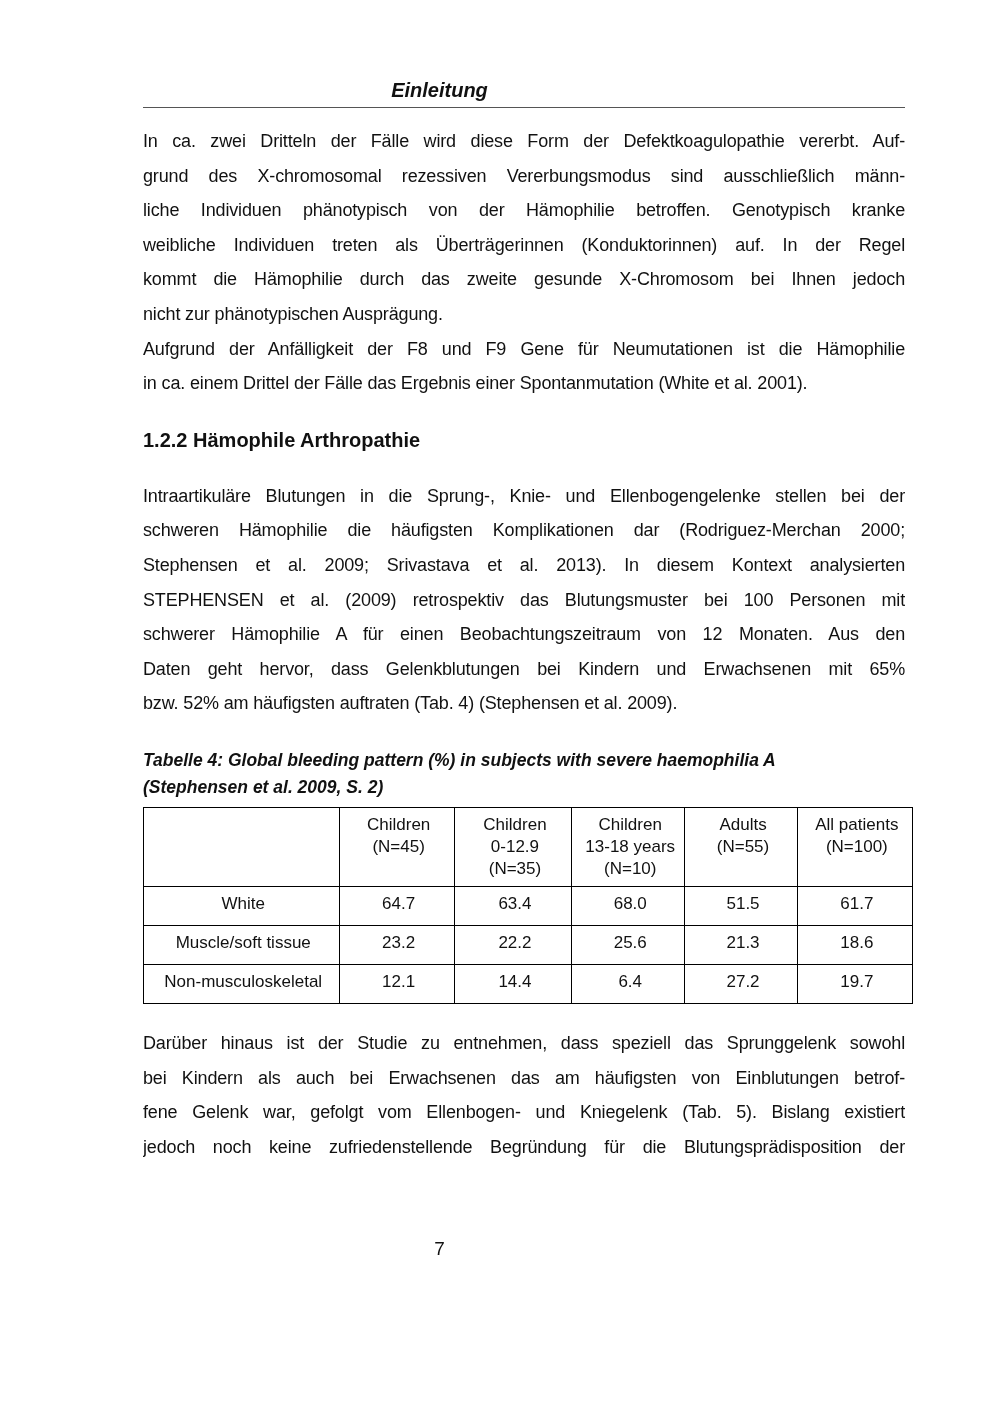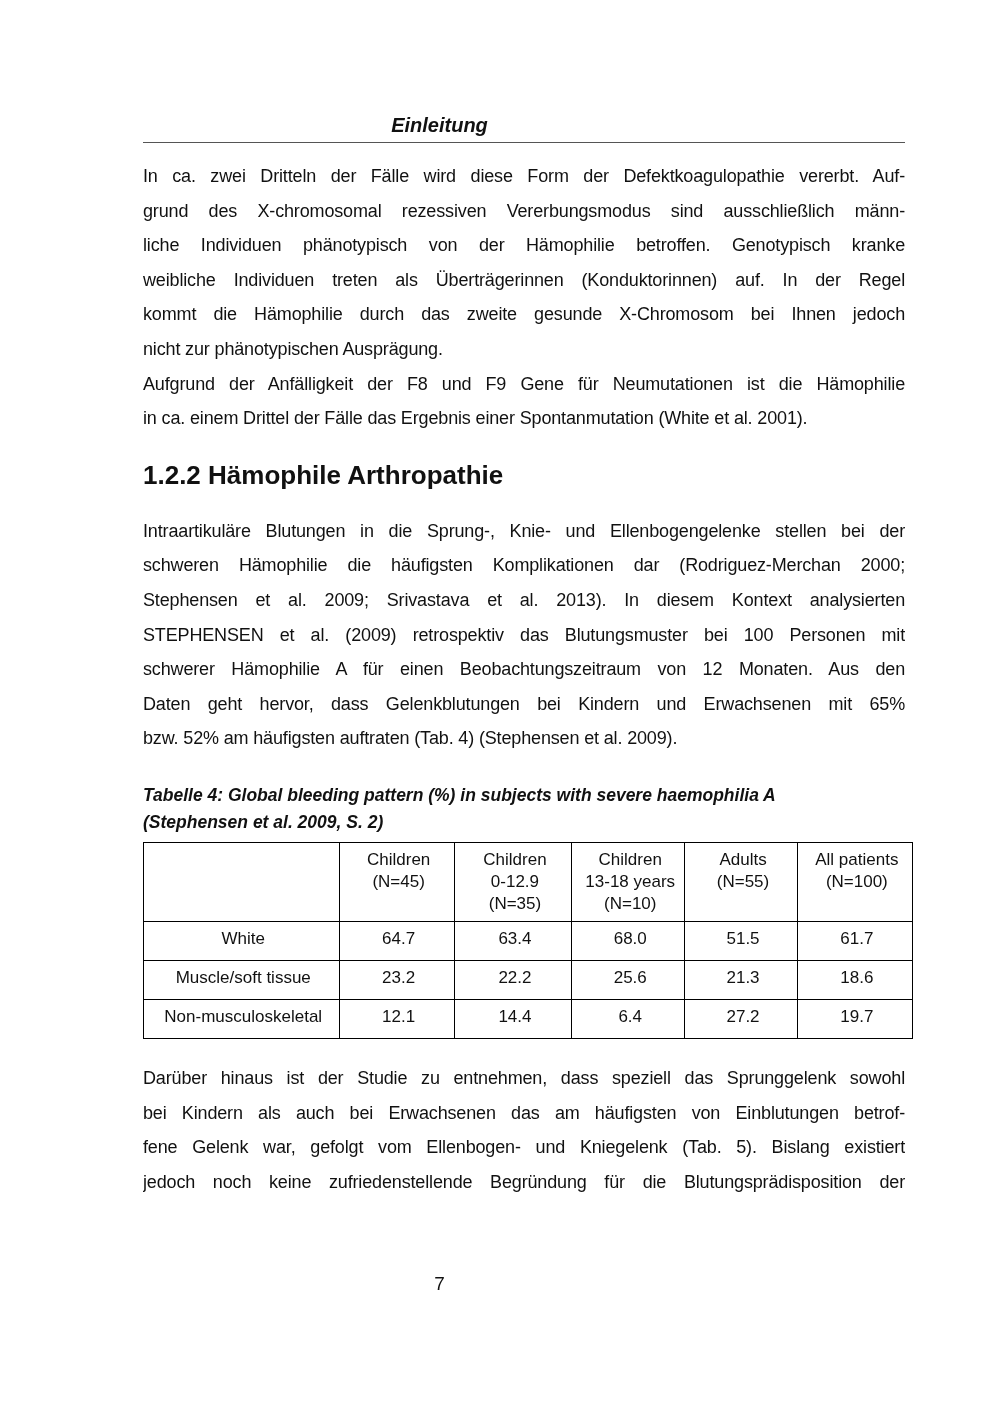--- a/index.html
+++ b/index.html
@@ -12,21 +12,21 @@
     height: 1415px;
     font-family: "Liberation Sans", sans-serif;
     color: #111111;
     position: relative;
     overflow: hidden;
   }
   .page {
     box-sizing: border-box;
     width: 831px;
     height: 1415px;
-    padding: 113px 95px 0 143px;
+    padding: 78px 95px 0 143px;
     border-radius: 31px;
   }
   .doc-header-title {
     text-align: center;
     font-size: 20px;
     line-height: 24px;
     font-weight: bold;
     font-style: italic;
   }
   .header-rule {
@@ -48,21 +48,21 @@
     overflow: hidden;
     white-space: nowrap-disabled; 
   }
   .body-block .line.last {
     text-align: left;
     text-align-last: left;
   }
   .para-group-1 { margin-top: 16px; }
   .section-heading {
     margin: 26px 0 0 0;
-    font-size: 26px;
+    font-size: 20px;
     line-height: 26px;
     font-weight: bold;
   }
   .para-group-2 { margin-top: 26px; }
   .table-caption {
     margin-top: 26px;
     font-size: 17.5px;
     line-height: 27px;
     font-weight: bold;
     font-style: italic;

